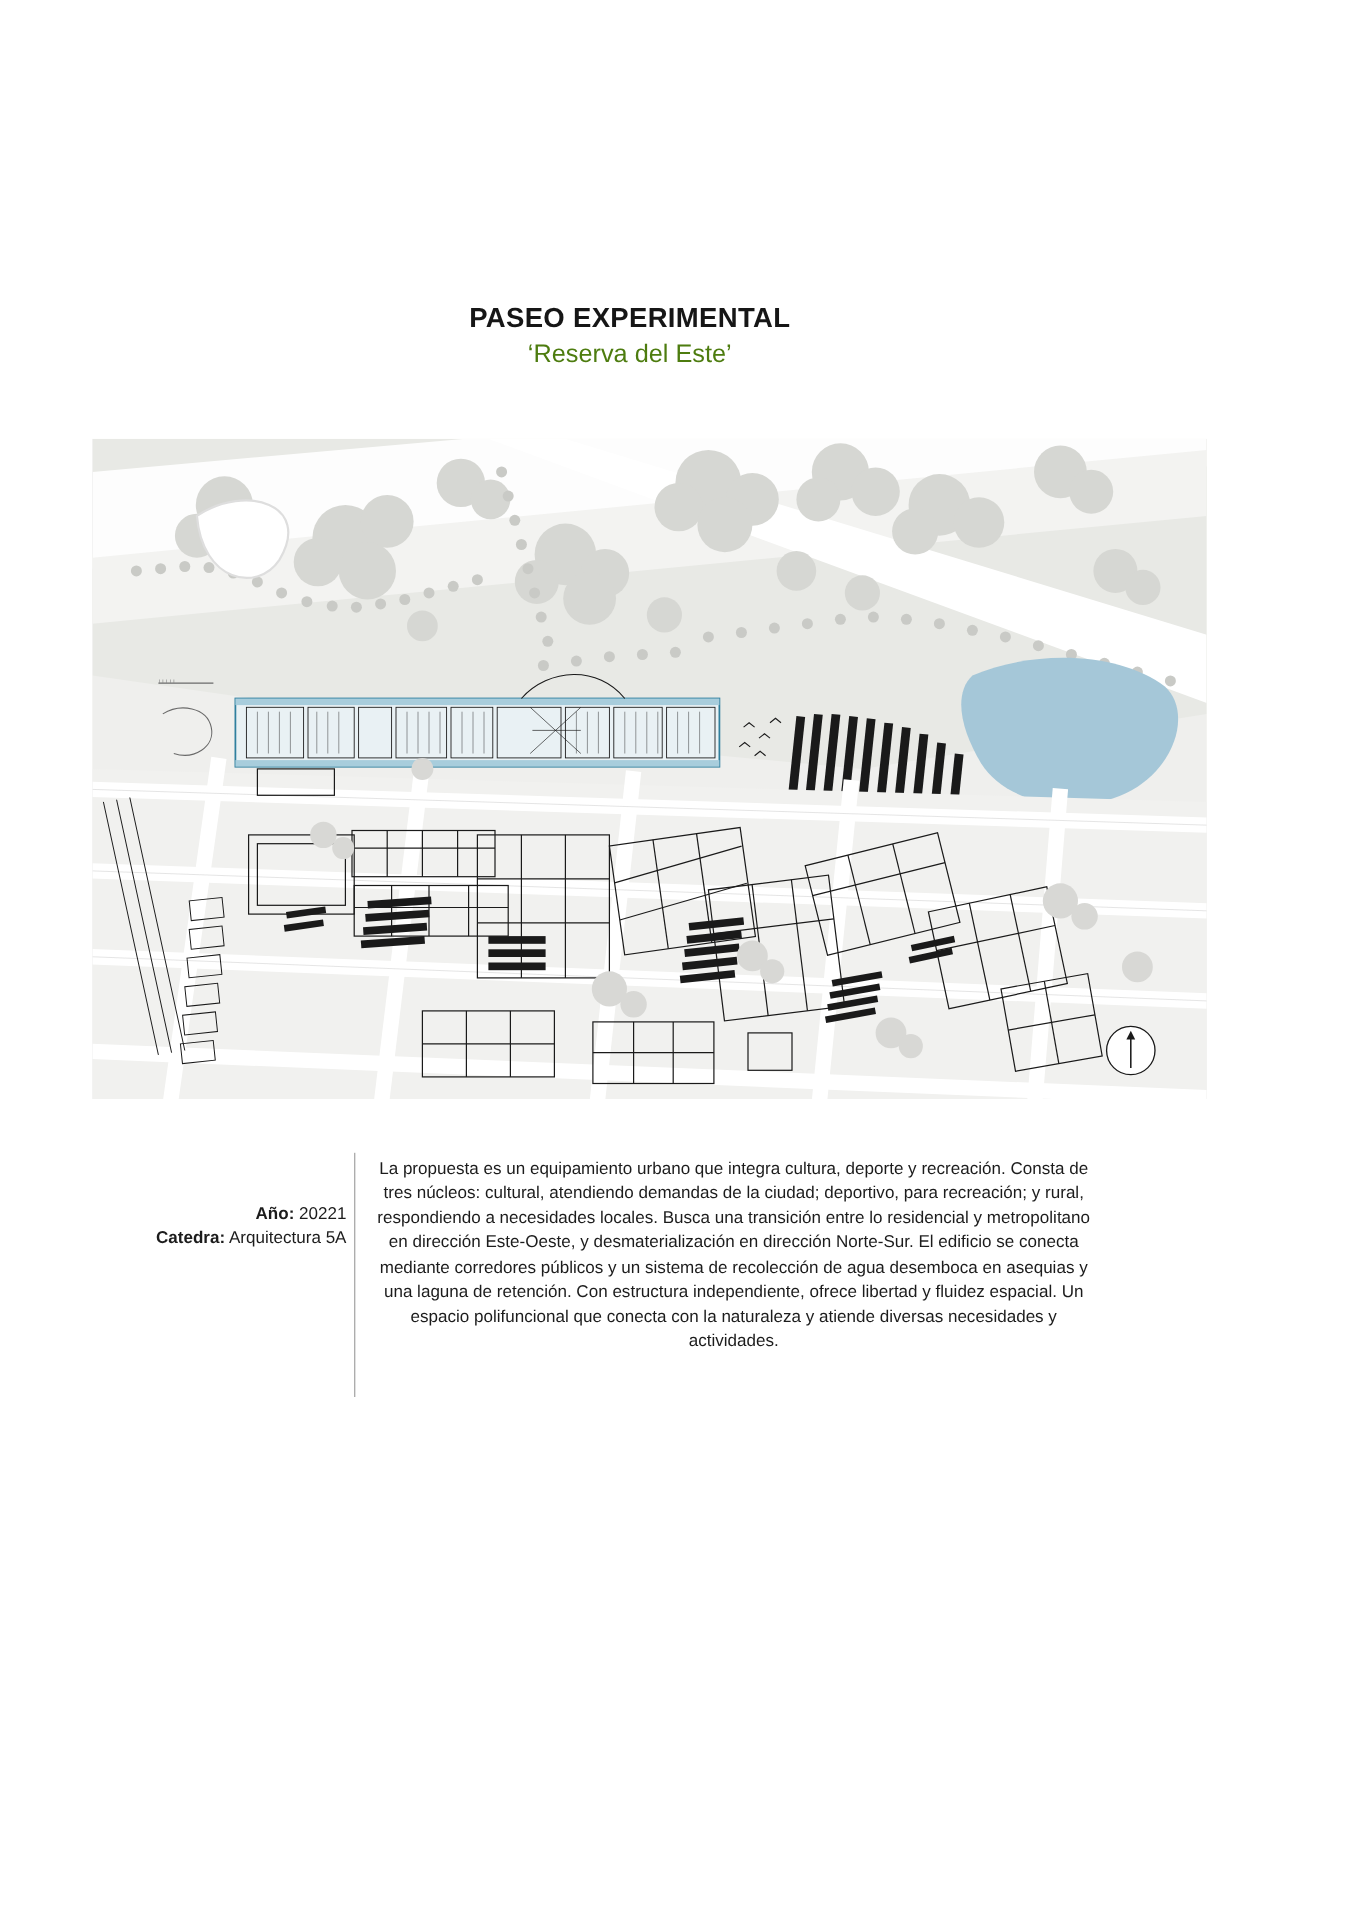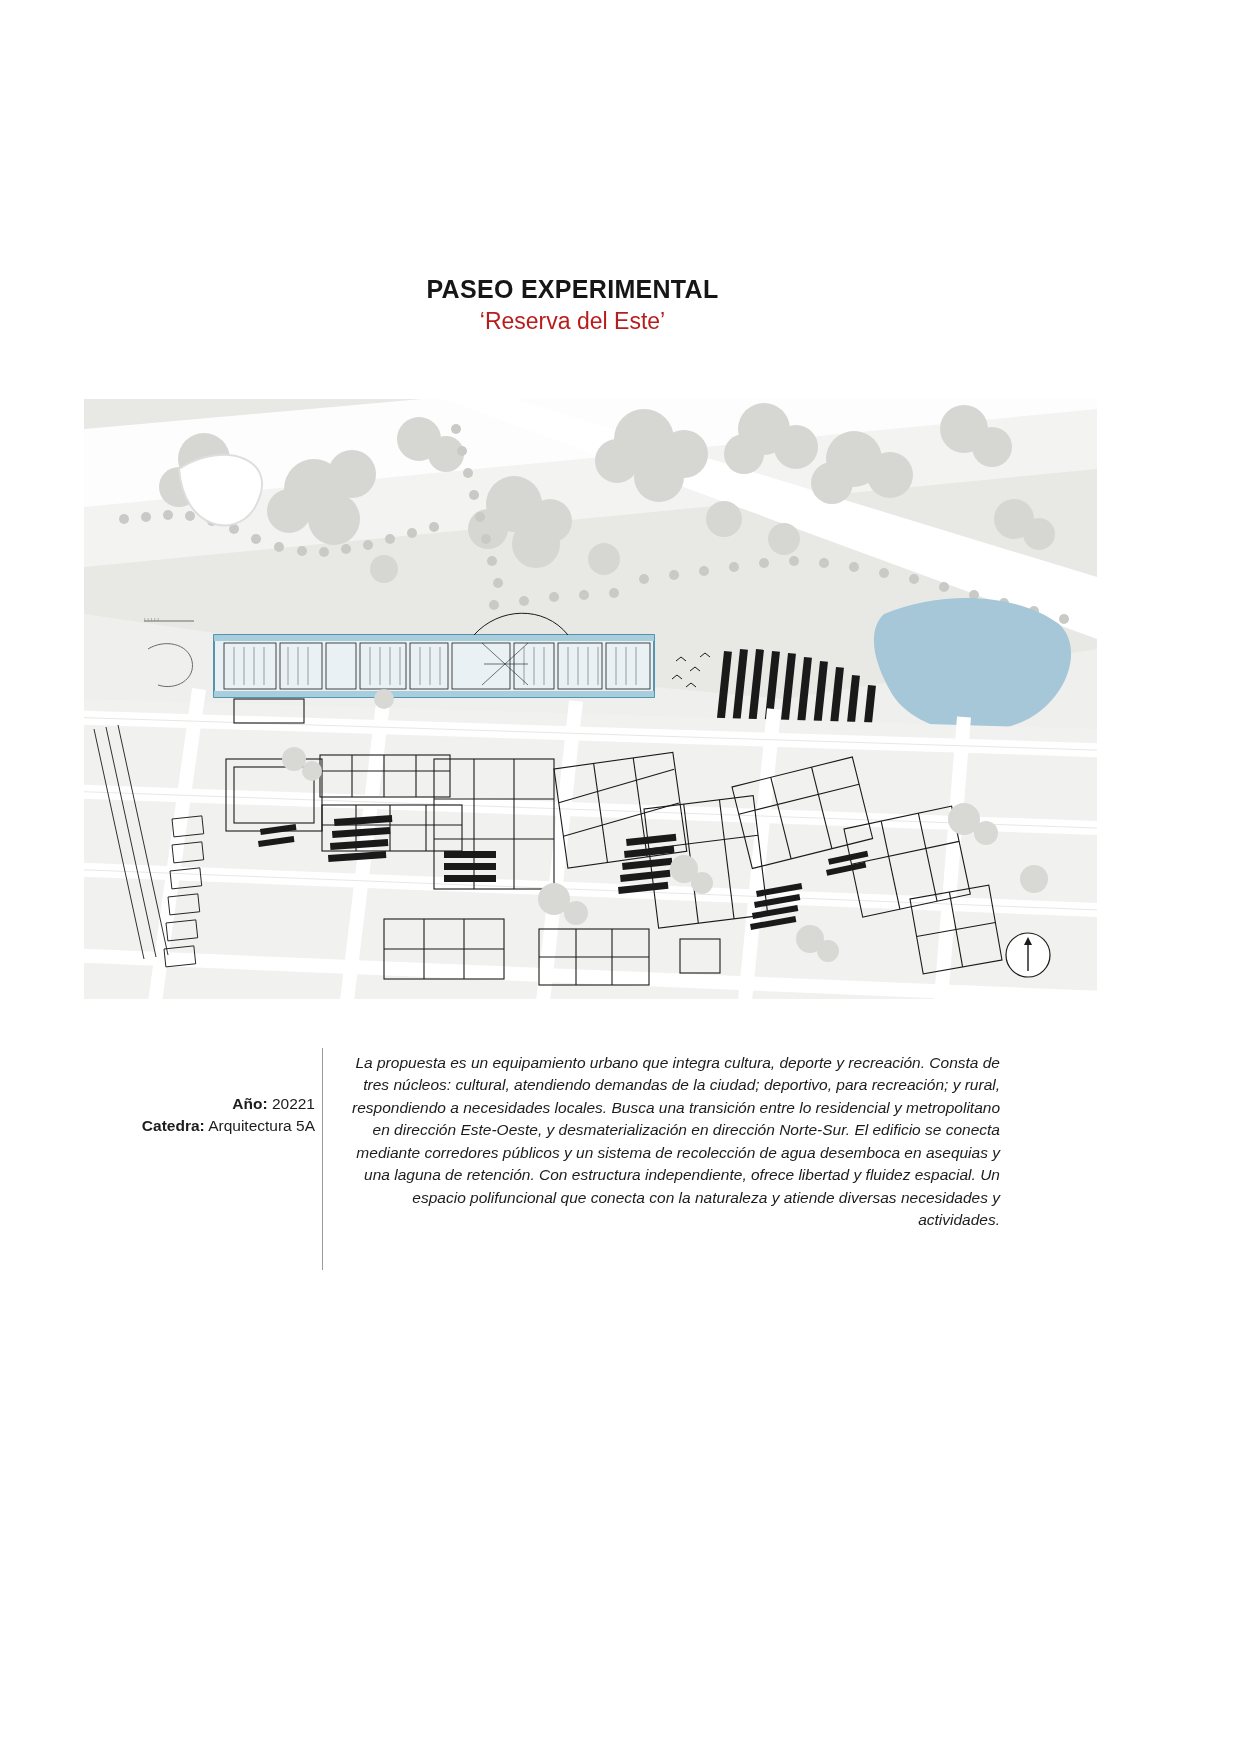--- a/index.html
+++ b/index.html
@@ -28,21 +28,21 @@
     font-size: 25px;
     font-weight: bold;
     letter-spacing: 0.3px;
     color: #161616;
     margin: 0;
     line-height: 1.15;
   }
   .subtitle {
     font-size: 23px;
     font-weight: normal;
-    color: #b91c1c;
+    color: #4d7c0f;
     margin: 4px 0 0 0;
     line-height: 1.15;
   }
 
   
   .plan-wrap {
     position: absolute;
     left: 84px;
     top: 399px;
     width: 1013px;
@@ -76,22 +76,21 @@
   }
 
   .desc-col {
     position: absolute;
     left: 334px;
     top: 1052px;
     width: 666px;
     font-size: 15.5px;
     line-height: 1.45;
     color: #1c1c1c;
-    text-align: right;
-    font-style: italic;
+    text-align: center;
   }
 </style>
 </head>
 <body>
 
 <div class="title-block">
   <h1 class="main-title">PASEO EXPERIMENTAL</h1>
   <div class="subtitle">‘Reserva del Este’</div>
 </div>
 

